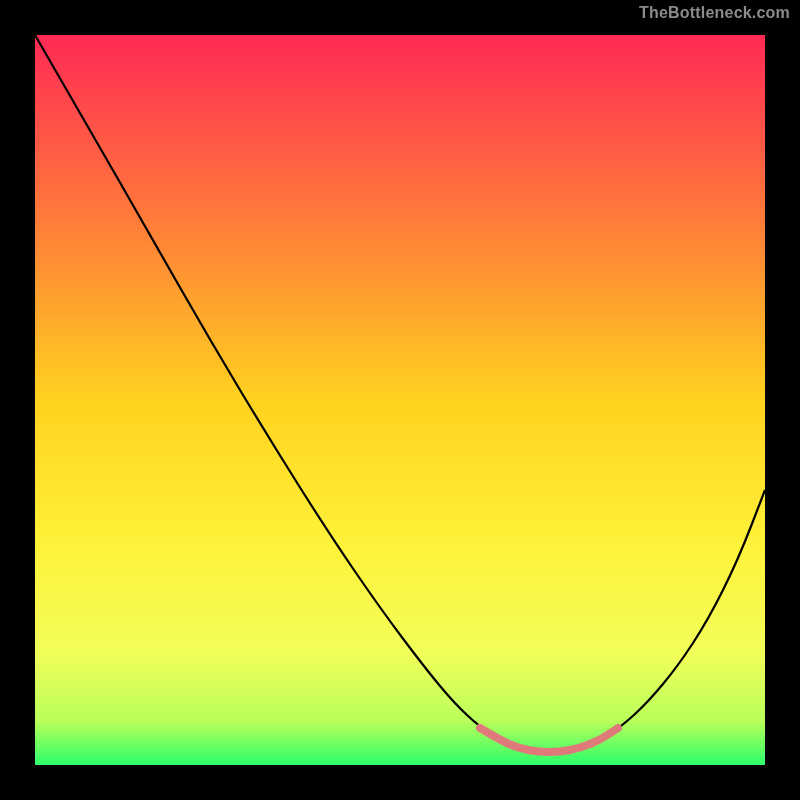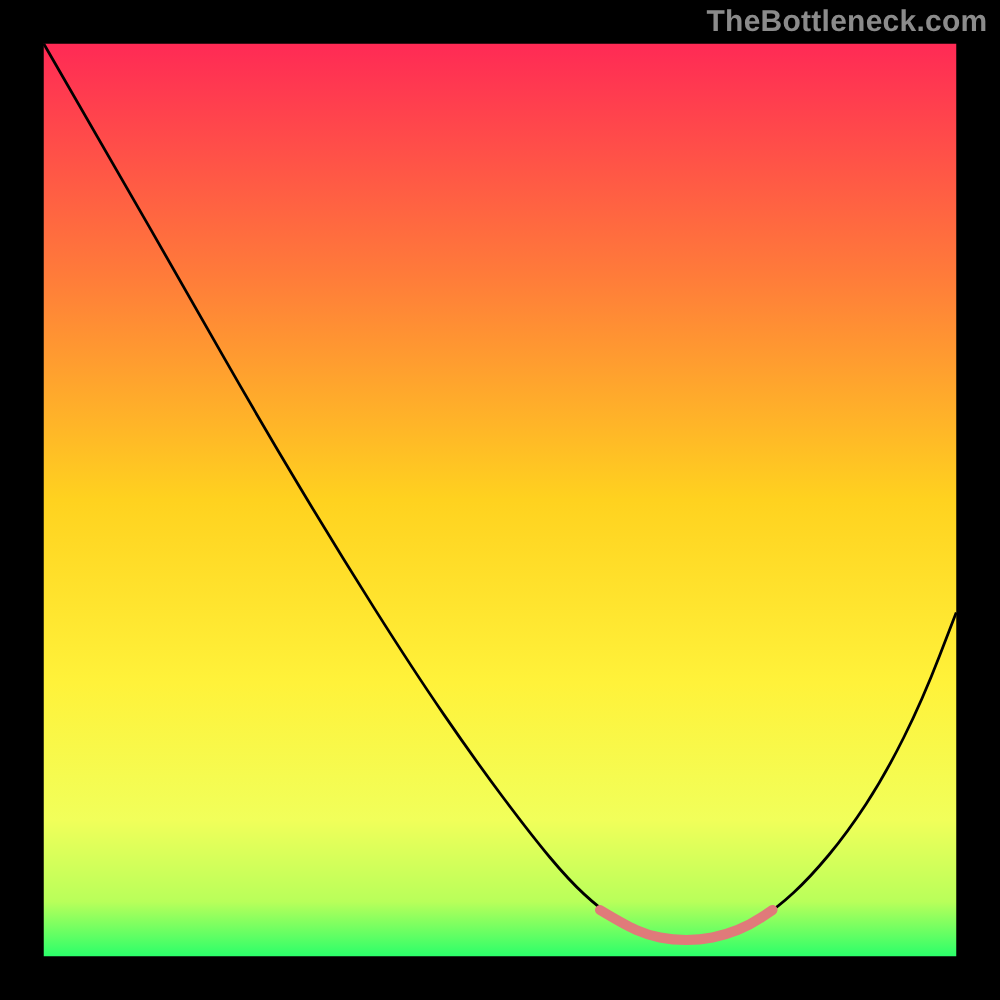--- a/index.html
+++ b/index.html
@@ -13,21 +13,21 @@
   .wrap {
     position: relative;
     width: 800px;
     height: 800px;
   }
   .attribution {
     position: absolute;
     top: 4px;
     right: 10px;
     font-family: Arial, Helvetica, sans-serif;
-    font-size: 24px;
+    font-size: 16px;
     font-weight: bold;
     color: #8b8b8b;
     letter-spacing: 0.2px;
     z-index: 10;
   }
   svg {
     position: absolute;
     left: 0;
     top: 0;
   }

